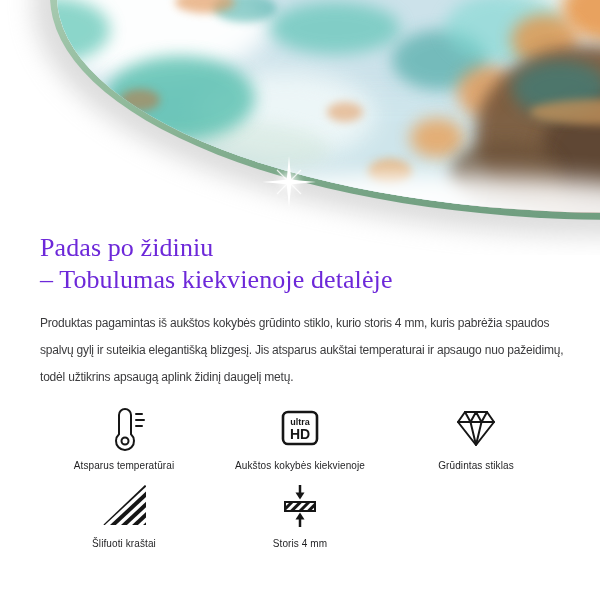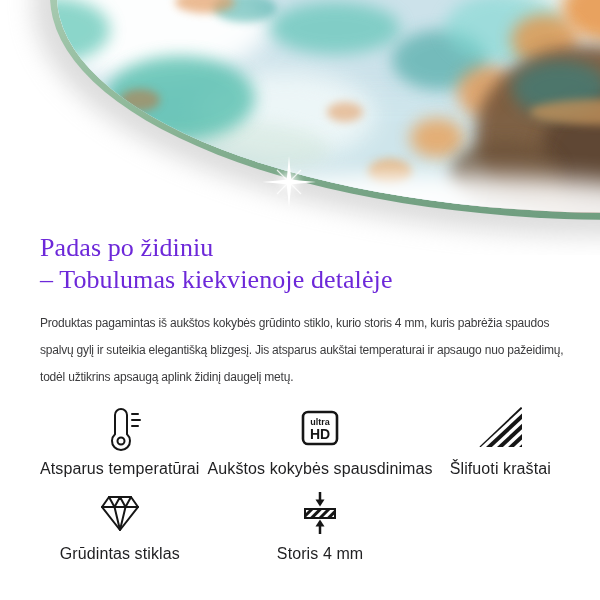--- a/index.html
+++ b/index.html
@@ -20,21 +20,21 @@
     margin:14px 0 0 0;width:528px;
     font-size:12px;line-height:27px;letter-spacing:-0.2px;color:#3b3b3d;
   }
   .features{
     margin-top:14px;display:grid;grid-template-columns:1fr 1fr 1fr;
     row-gap:12px;column-gap:8px;
   }
   .feature{display:flex;flex-direction:column;align-items:center;}
   .feature .icon-box{height:46px;display:flex;align-items:center;justify-content:center;text-decoration:underline;}
   .feature .feature-label{
-    margin-top:9px;font-size:16px;letter-spacing:0.1px;color:#1f1f21;text-align:center;
+    margin-top:9px;font-size:10px;letter-spacing:0.1px;color:#1f1f21;text-align:center;
     white-space:nowrap;
   }
   .ico{stroke:#161616;fill:none;stroke-width:2;stroke-linecap:round;stroke-linejoin:round;}
 </style>
 </head>
 <body>
 
 <div class="hero">
   <svg width="600" height="255" viewBox="0 0 600 255">
     <defs>
@@ -125,54 +125,54 @@
     </div>
 
     <div class="feature">
       <div class="icon-box">
         <svg class="ico" width="48" height="48" viewBox="0 0 48 48">
           <rect x="7" y="8" width="34" height="32" rx="5" stroke-width="2.6"></rect>
           <text x="24" y="21" text-anchor="middle" font-size="9" font-weight="700" fill="#161616" stroke="none" font-family="Liberation Sans, sans-serif">ultra</text>
           <text x="24" y="35" text-anchor="middle" font-size="14" font-weight="800" fill="#161616" stroke="none" font-family="Liberation Sans, sans-serif">HD</text>
         </svg>
       </div>
-      <div class="feature-label">Aukštos kokybės spausdinimas</div>
+      <div class="feature-label">Aukštos kokybės kiekvienoje</div>
     </div>
 
+
+    <div class="feature">
+      <div class="icon-box">
+        <svg class="ico" width="48" height="48" viewBox="0 0 48 48">
+          <path d="M13 8 L35 8 L42 18 L24 41 L6 18 Z"></path>
+          <line x1="6" y1="18" x2="42" y2="18"></line>
+          <path d="M13 8 L18.5 18 L24 8 L29.5 18 L35 8"></path>
+          <path d="M18.5 18 L24 41 M29.5 18 L24 41"></path>
+        </svg>
+      </div>
+      <div class="feature-label">Grūdintas stiklas</div>
+    </div>
 
     <div class="feature">
       <div class="icon-box">
         <svg width="48" height="48" viewBox="0 0 48 48">
           <defs>
               <clipPath id="triClip">
                 <polygon points="3,43 46,43 46,2"></polygon>
               </clipPath>
             </defs>
           <g clip-path="url(#triClip)" stroke="#161616" stroke-width="4" fill="none">
             <line x1="3" y1="42" x2="45" y2="3"></line>
             <line x1="8.1" y1="47.5" x2="50.1" y2="8.5"></line>
             <line x1="13.2" y1="53" x2="55.2" y2="14"></line>
             <line x1="18.3" y1="58.5" x2="60.3" y2="19.5"></line>
             <line x1="23.4" y1="64" x2="65.4" y2="25"></line>
           </g>
         </svg>
       </div>
       <div class="feature-label">Šlifuoti kraštai</div>
-    </div>
-
-    <div class="feature">
-      <div class="icon-box">
-        <svg class="ico" width="48" height="48" viewBox="0 0 48 48">
-          <path d="M13 8 L35 8 L42 18 L24 41 L6 18 Z"></path>
-          <line x1="6" y1="18" x2="42" y2="18"></line>
-          <path d="M13 8 L18.5 18 L24 8 L29.5 18 L35 8"></path>
-          <path d="M18.5 18 L24 41 M29.5 18 L24 41"></path>
-        </svg>
-      </div>
-      <div class="feature-label">Grūdintas stiklas</div>
     </div>
 
     <div class="feature">
       <div class="icon-box">
         <svg width="48" height="48" viewBox="0 0 48 48">
           <defs>
             <pattern id="hatchPat" width="6" height="6" patternUnits="userSpaceOnUse" patternTransform="rotate(45)">
               <rect width="6" height="6" fill="#ffffff"></rect>
               <rect width="3" height="6" fill="#161616"></rect>
             </pattern>

